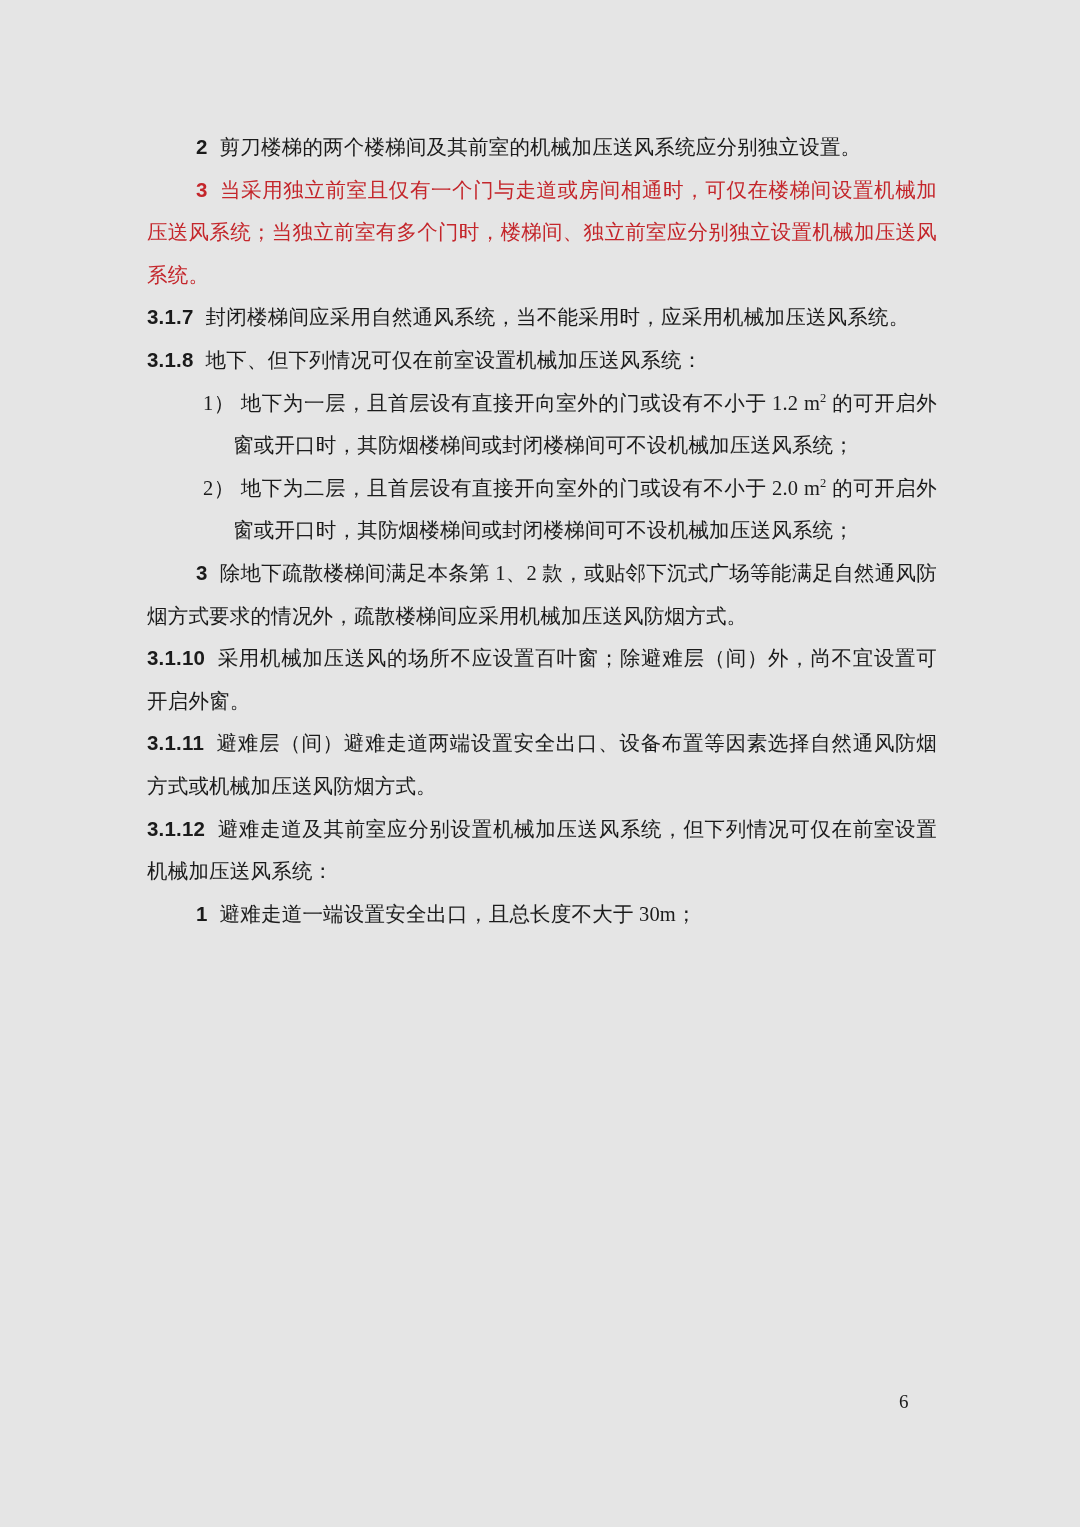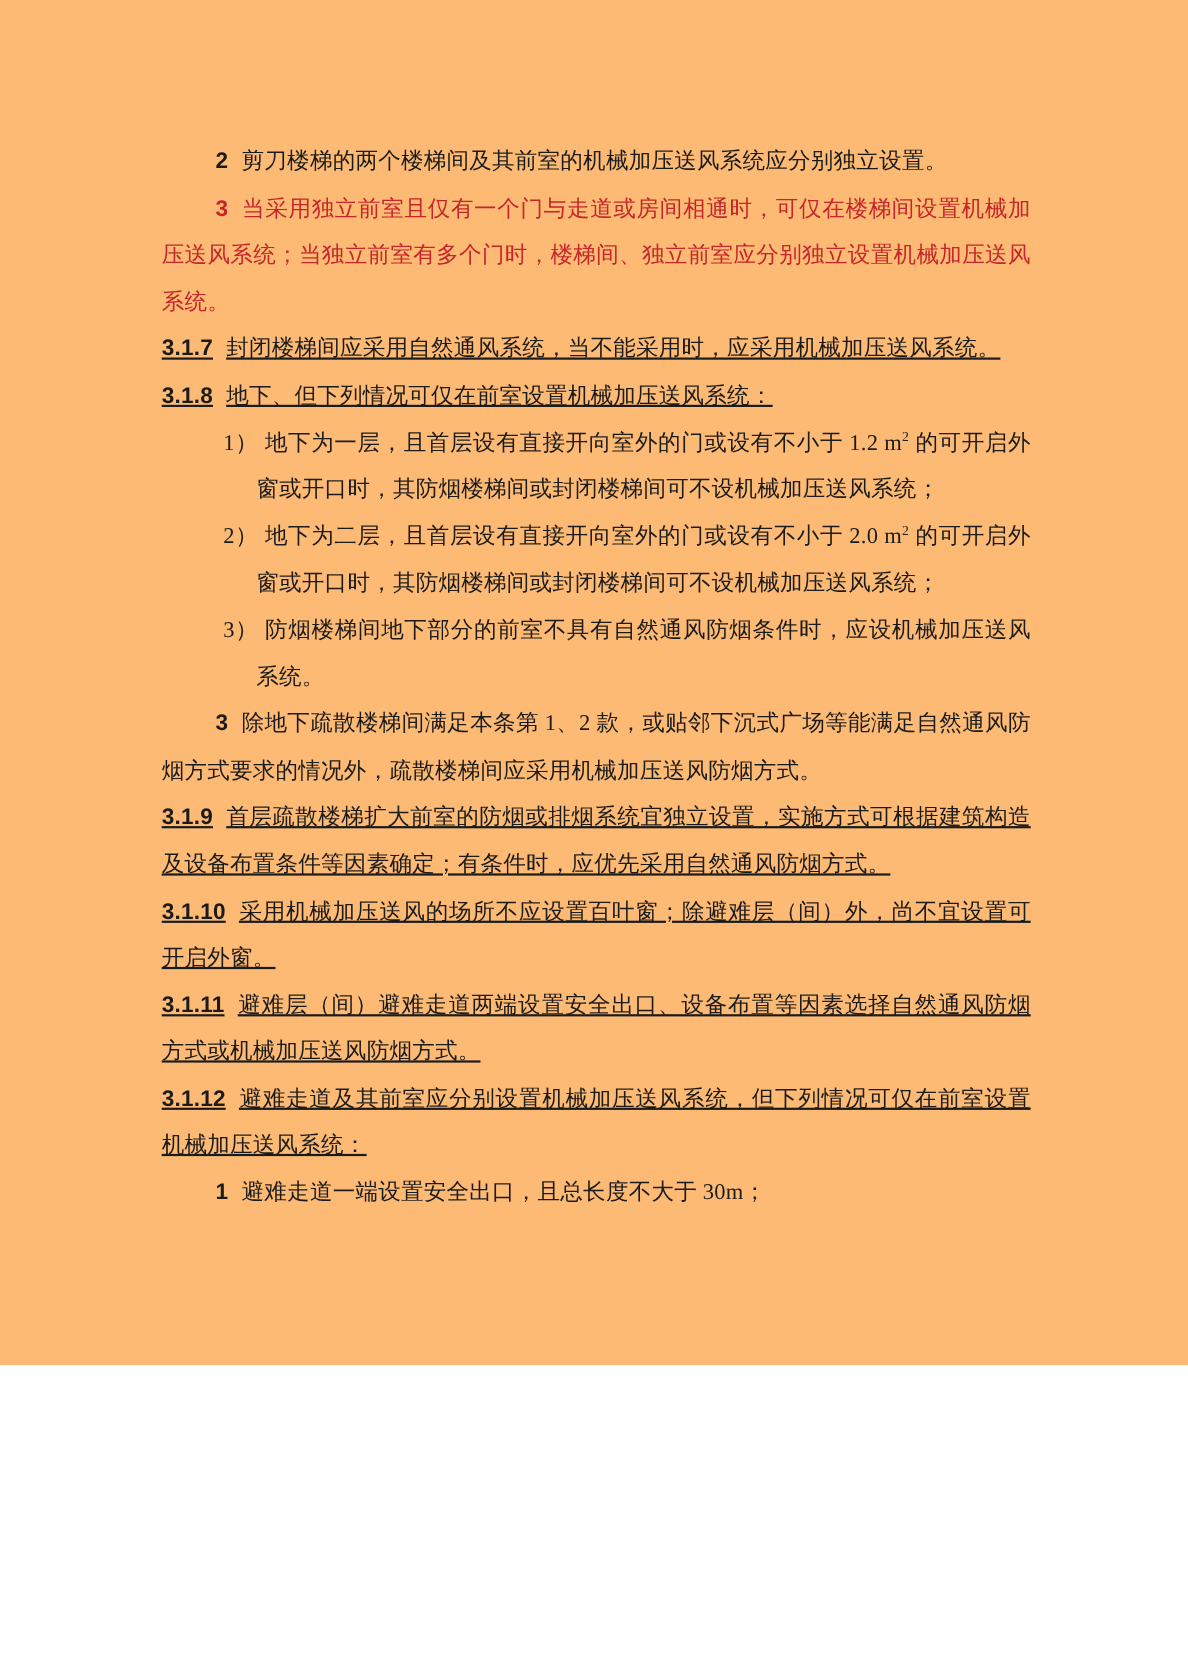--- a/index.html
+++ b/index.html
@@ -1,39 +1,39 @@
 <!DOCTYPE html>
 <html style="--accent-red: #c4262b;"><head>
 <meta charset="utf-8">
 <style>
   html,body{margin:0;padding:0;background:#ffffff;}
   .page{
     position:relative;
-    width:1080px;height:1241px;
-    background:#fdba74;
+    width:1080px;height:1527px;
+    background:#e5e5e5;
     color:#1b1b1b;
     font-family:"Liberation Serif","DejaVu Serif",serif;
     overflow:hidden;
   }
   .content{
     position:absolute;
     left:147px;top:126px;
     width:790px;
   }
   p.para{
     margin:0;
     font-size:20.5px;
     line-height:42.6px;
     text-align:justify;
     letter-spacing:0.2px;
   }
   
   p.item{text-indent:49px;}
   
-  p.clause{text-indent:0;text-decoration:underline;}
+  p.clause{text-indent:0;}
   
   p.subitem{padding-left:86px;text-indent:-30px;font-family:Liberation Serif, serif;}
   .num{
     font-family:"Liberation Sans","DejaVu Sans",sans-serif;
     font-weight:bold;
     margin-right:12px;
   }
   p.subitem .num{
     font-family:inherit;
     font-weight:normal;
@@ -65,25 +65,23 @@
     <p class="para clause"><span class="num">3.1.7</span><span>封闭楼梯间应采用自然通风系统，当不能采用时，应采用机械加压送风系统。</span></p>
 
     <p class="para clause"><span class="num">3.1.8</span><span>地下、但下列情况可仅在前室设置机械加压送风系统：</span></p>
 
 
 
     <p class="para subitem"><span class="num">1）</span><span>地下为一层，且首层设有直接开向室外的门或设有不小于 1.2 m</span><sup>2</sup><span> 的可开启外窗或开口时，其防烟楼梯间或封闭楼梯间可不设机械加压送风系统；</span></p>
 
     <p class="para subitem"><span class="num">2）</span><span>地下为二层，且首层设有直接开向室外的门或设有不小于 2.0 m</span><sup>2</sup><span> 的可开启外窗或开口时，其防烟楼梯间或封闭楼梯间可不设机械加压送风系统；</span></p>
 
-    <p class="para subitem"><span class="num">3）</span><span>防烟楼梯间地下部分的前室不具有自然通风防烟条件时，应设机械加压送风系统。</span></p>
 
     <p class="para item"><span class="num">3</span><span>除地下疏散楼梯间满足本条第 1、2 款，或贴邻下沉式广场等能满足自然通风防烟方式要求的情况外，疏散楼梯间应采用机械加压送风防烟方式。</span></p>
 
-    <p class="para clause"><span class="num">3.1.9</span><span>首层疏散楼梯扩大前室的防烟或排烟系统宜独立设置，实施方式可根据建筑构造及设备布置条件等因素确定；有条件时，应优先采用自然通风防烟方式。</span></p>
 
     <p class="para clause"><span class="num">3.1.10</span><span>采用机械加压送风的场所不应设置百叶窗；除避难层（间）外，尚不宜设置可开启外窗。</span></p>
 
     <p class="para clause"><span class="num">3.1.11</span><span>避难层（间）避难走道两端设置安全出口、设备布置等因素选择自然通风防烟方式或机械加压送风防烟方式。</span></p>
 
     <p class="para clause"><span class="num">3.1.12</span><span>避难走道及其前室应分别设置机械加压送风系统，但下列情况可仅在前室设置机械加压送风系统：</span></p>
 
     <p class="para item"><span class="num">1</span><span>避难走道一端设置安全出口，且总长度不大于 30m；</span></p>
 
 

